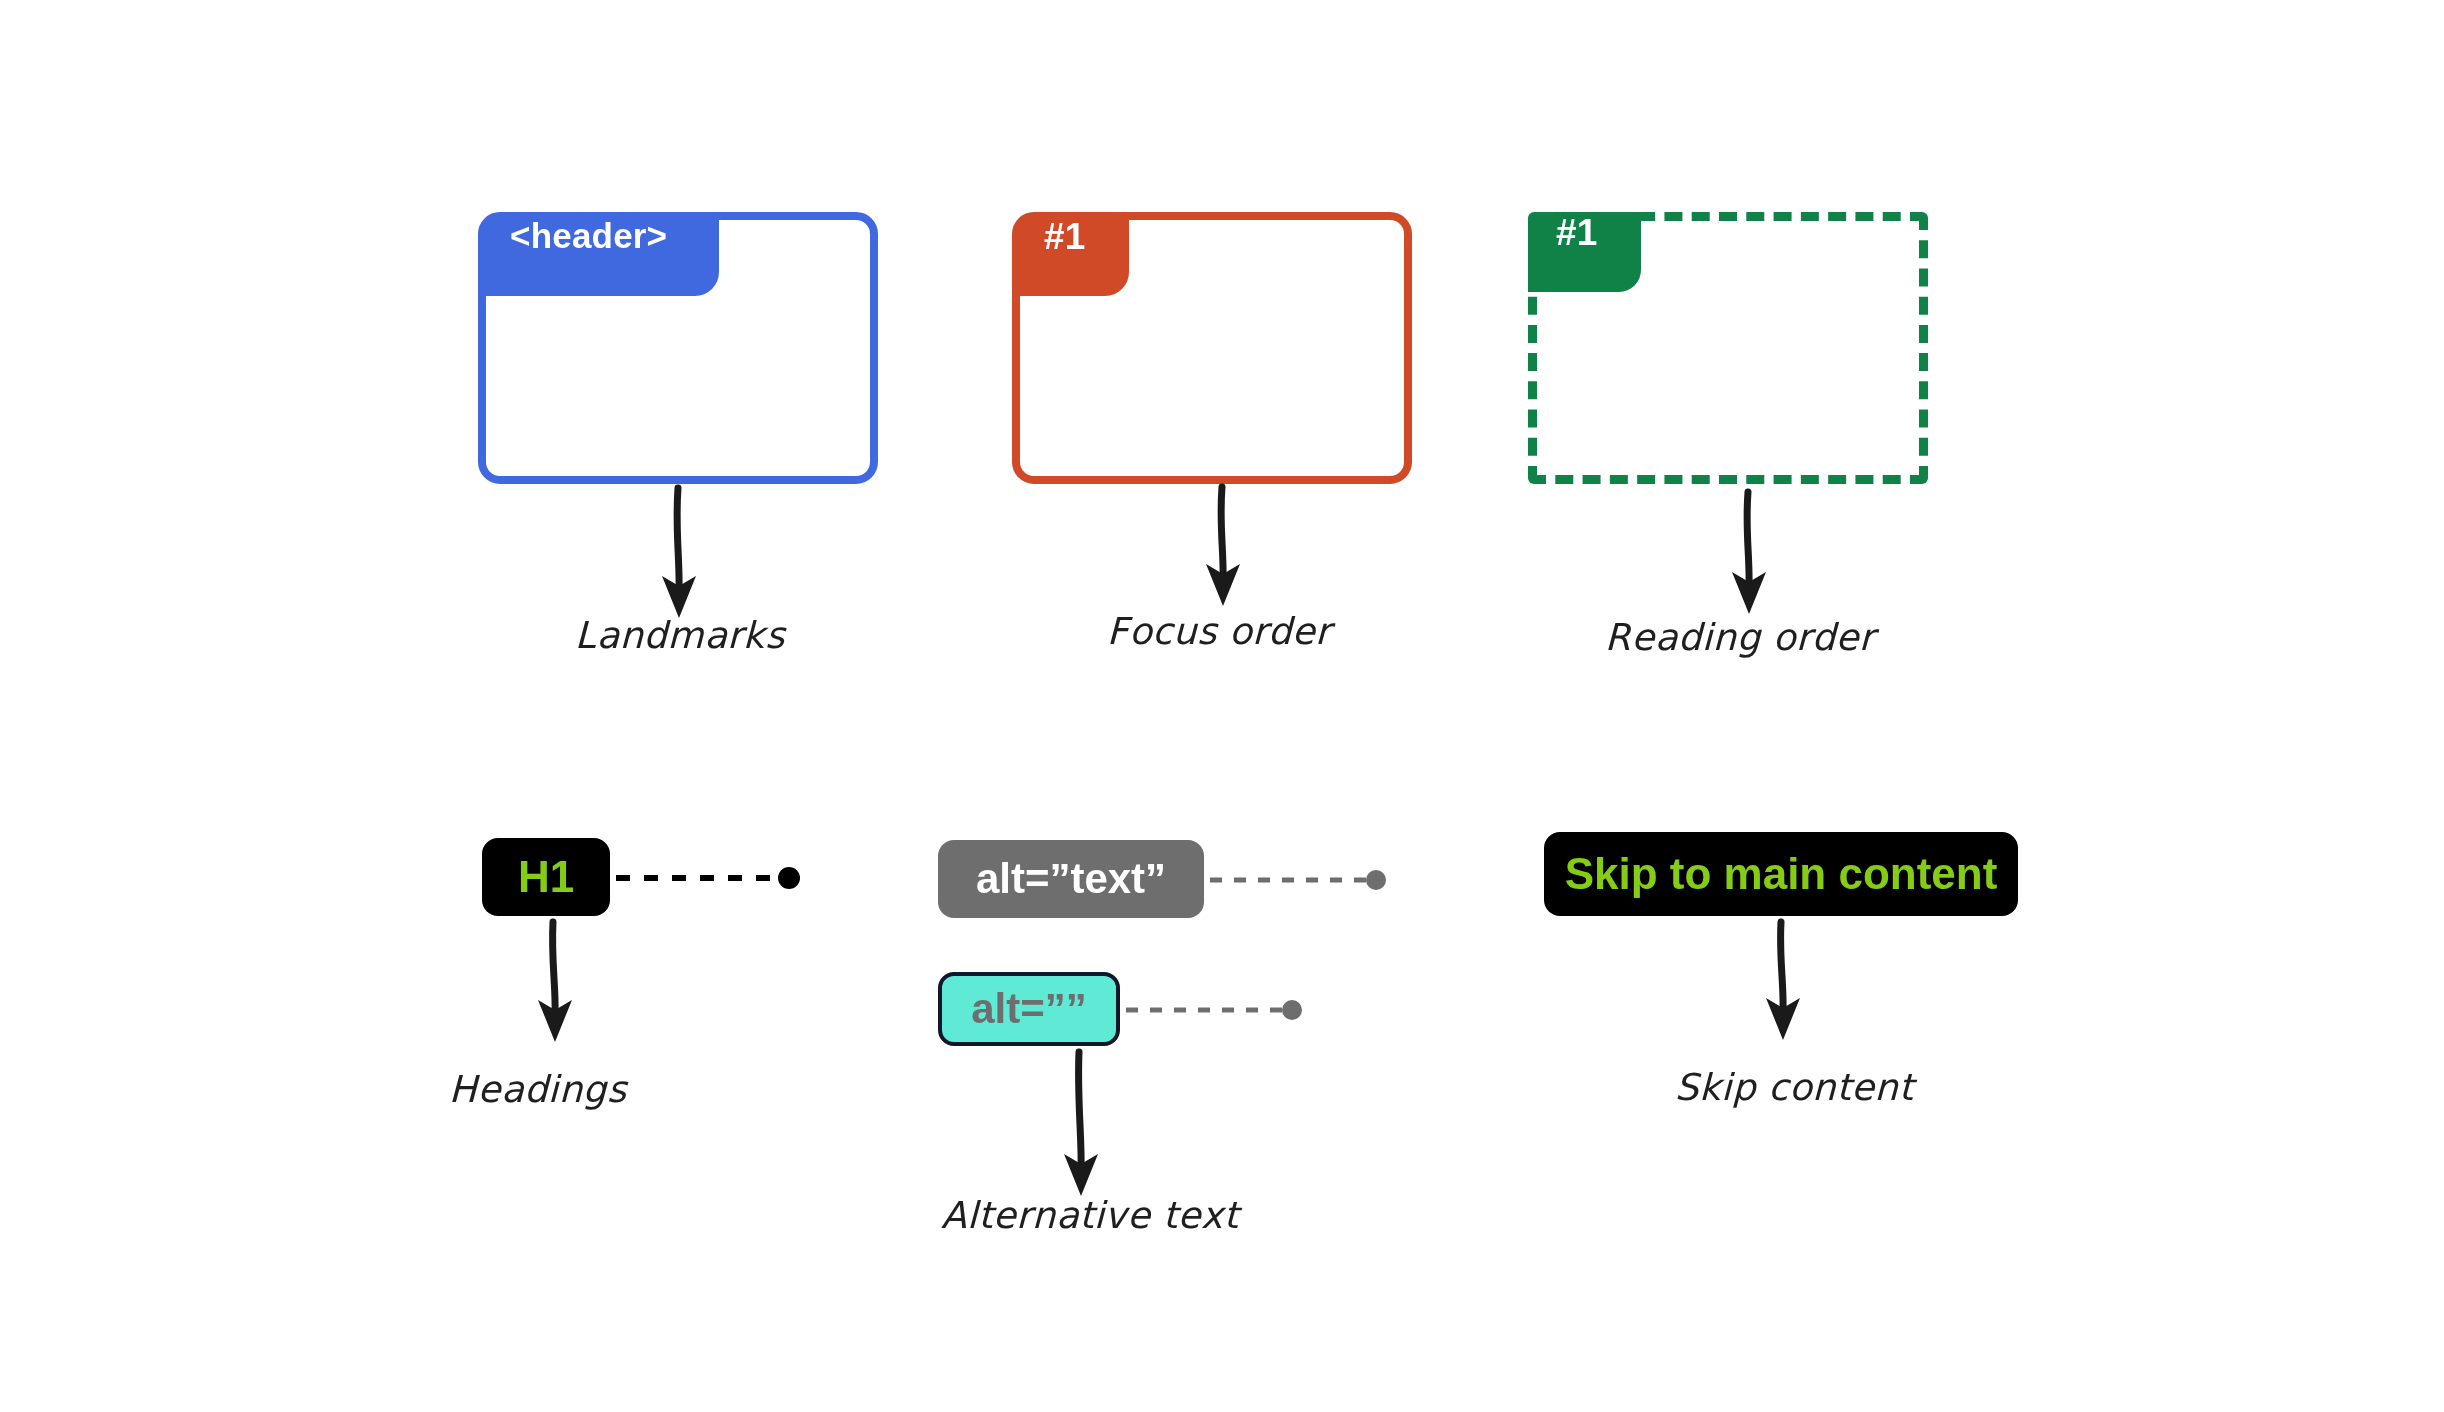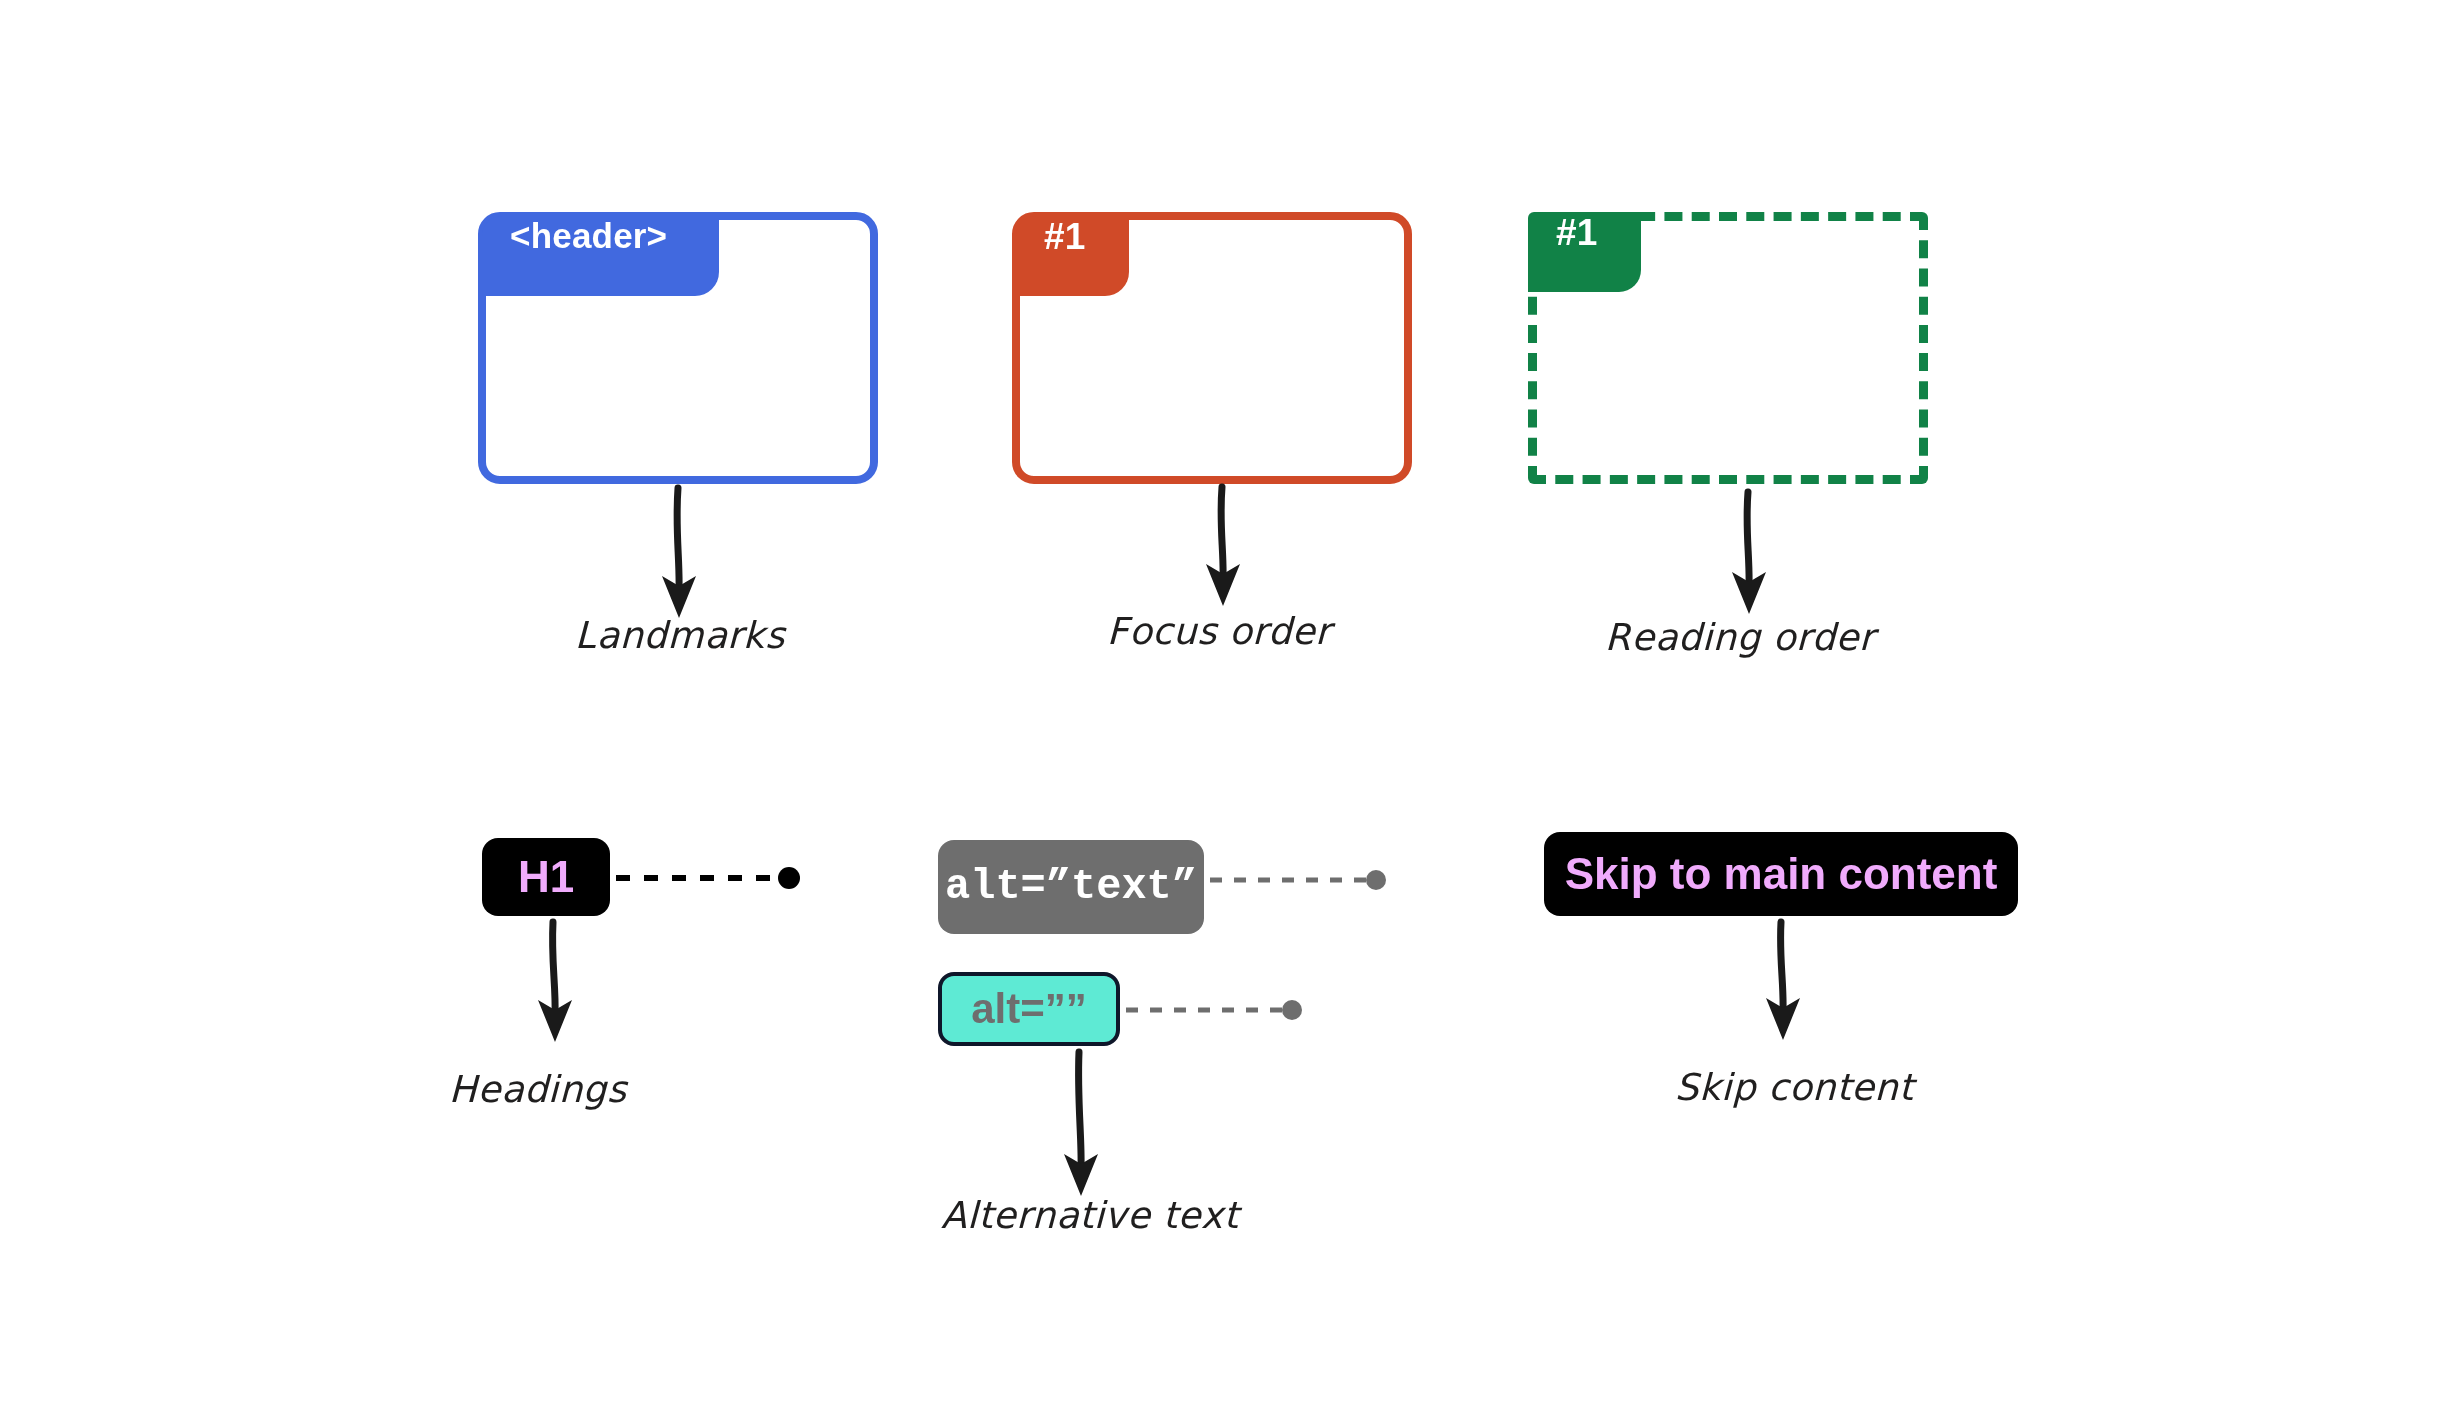--- a/index.html
+++ b/index.html
@@ -72,21 +72,21 @@
     box-sizing: border-box;
     display: flex;
     align-items: center;
     justify-content: center;
     border-radius: 16px;
     white-space: nowrap;
     font-weight: 700;
   }
   .badge.filled-black {
     background: #000000;
-    color: #f0abfc;
+    color: #84cc16;
   }
   .badge.filled-gray {
     background: #6e6e6e;
     color: #ffffff;
   }
   .badge.outlined-gray {
     background: #5eead4;
     color: #6e6e6e;
     border: 4px solid #0f172a;
   }
@@ -140,21 +140,21 @@
   <div class="caption" style="left:1110px; top:610px;">Focus order</div>
 
   <div class="caption" style="left:1608px; top:616px;">Reading order</div>
 
   <div class="badge filled-black" style="left:482px; top:838px; width:128px; height:78px; font-size:44px;">
     <span>H1</span>
   </div>
 
   <div class="caption" style="left:452px; top:1068px;">Headings</div>
 
-  <div class="badge filled-gray" style="left:938px; top:840px; width:266px; height:94px; font-size:42px;font-family:Liberation Mono, monospace;">
+  <div class="badge filled-gray" style="left:938px; top:840px; width:266px; height:78px; font-size:42px;">
     <span>alt=”text”</span>
   </div>
 
   <div class="badge outlined-gray" style="left:938px; top:972px; width:182px; height:74px; font-size:42px;">
     <span>alt=””</span>
   </div>
 
   <div class="caption" style="left:944px; top:1194px;">Alternative text</div>
 
   <div class="badge filled-black" style="left:1544px; top:832px; width:474px; height:84px; font-size:44px;">

